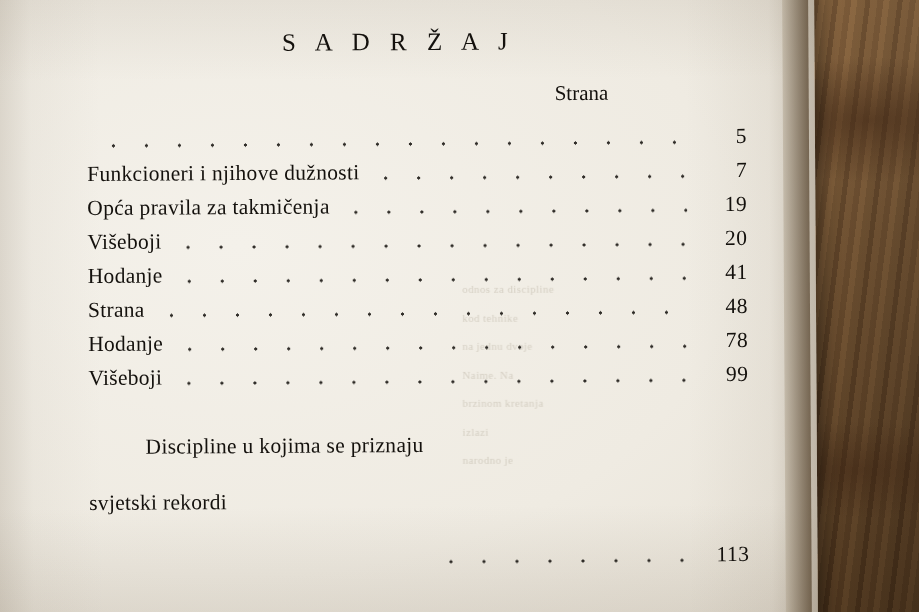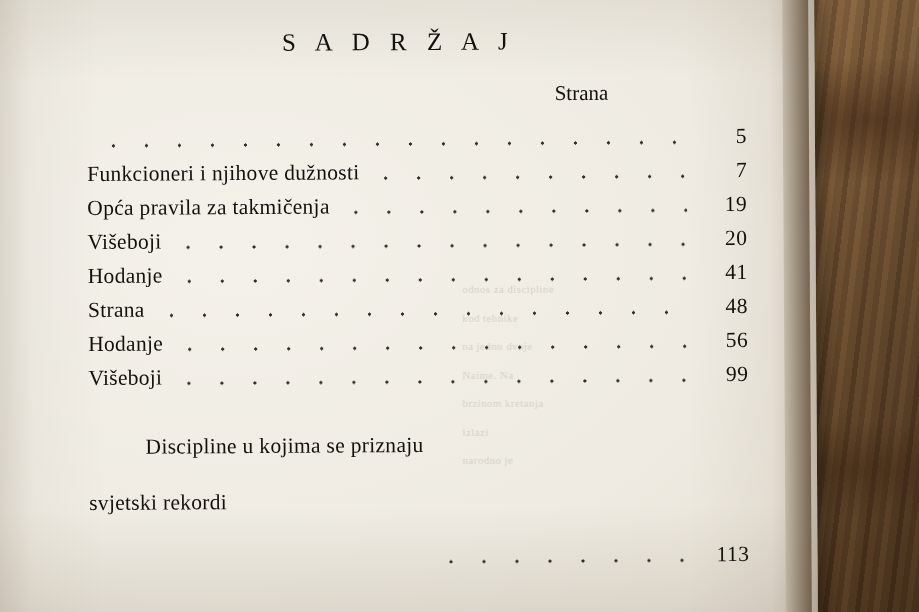--- a/index.html
+++ b/index.html
@@ -231,21 +231,21 @@
 
       <div class="row">
         <span class="label">Strana</span>
         <span class="dots"></span>
         <span class="page-num">48</span>
       </div>
 
       <div class="row">
         <span class="label">Hodanje</span>
         <span class="dots"></span>
-        <span class="page-num">56</span>
+        <span class="page-num">78</span>
       </div>
 
       <div class="row" style="margin-bottom:16px;">
         <span class="label">Višeboji</span>
         <span class="dots"></span>
         <span class="page-num">99</span>
       </div>
 
       <div class="row two-line" style="margin-bottom:14px; align-items:flex-end;">
         <span class="label">

